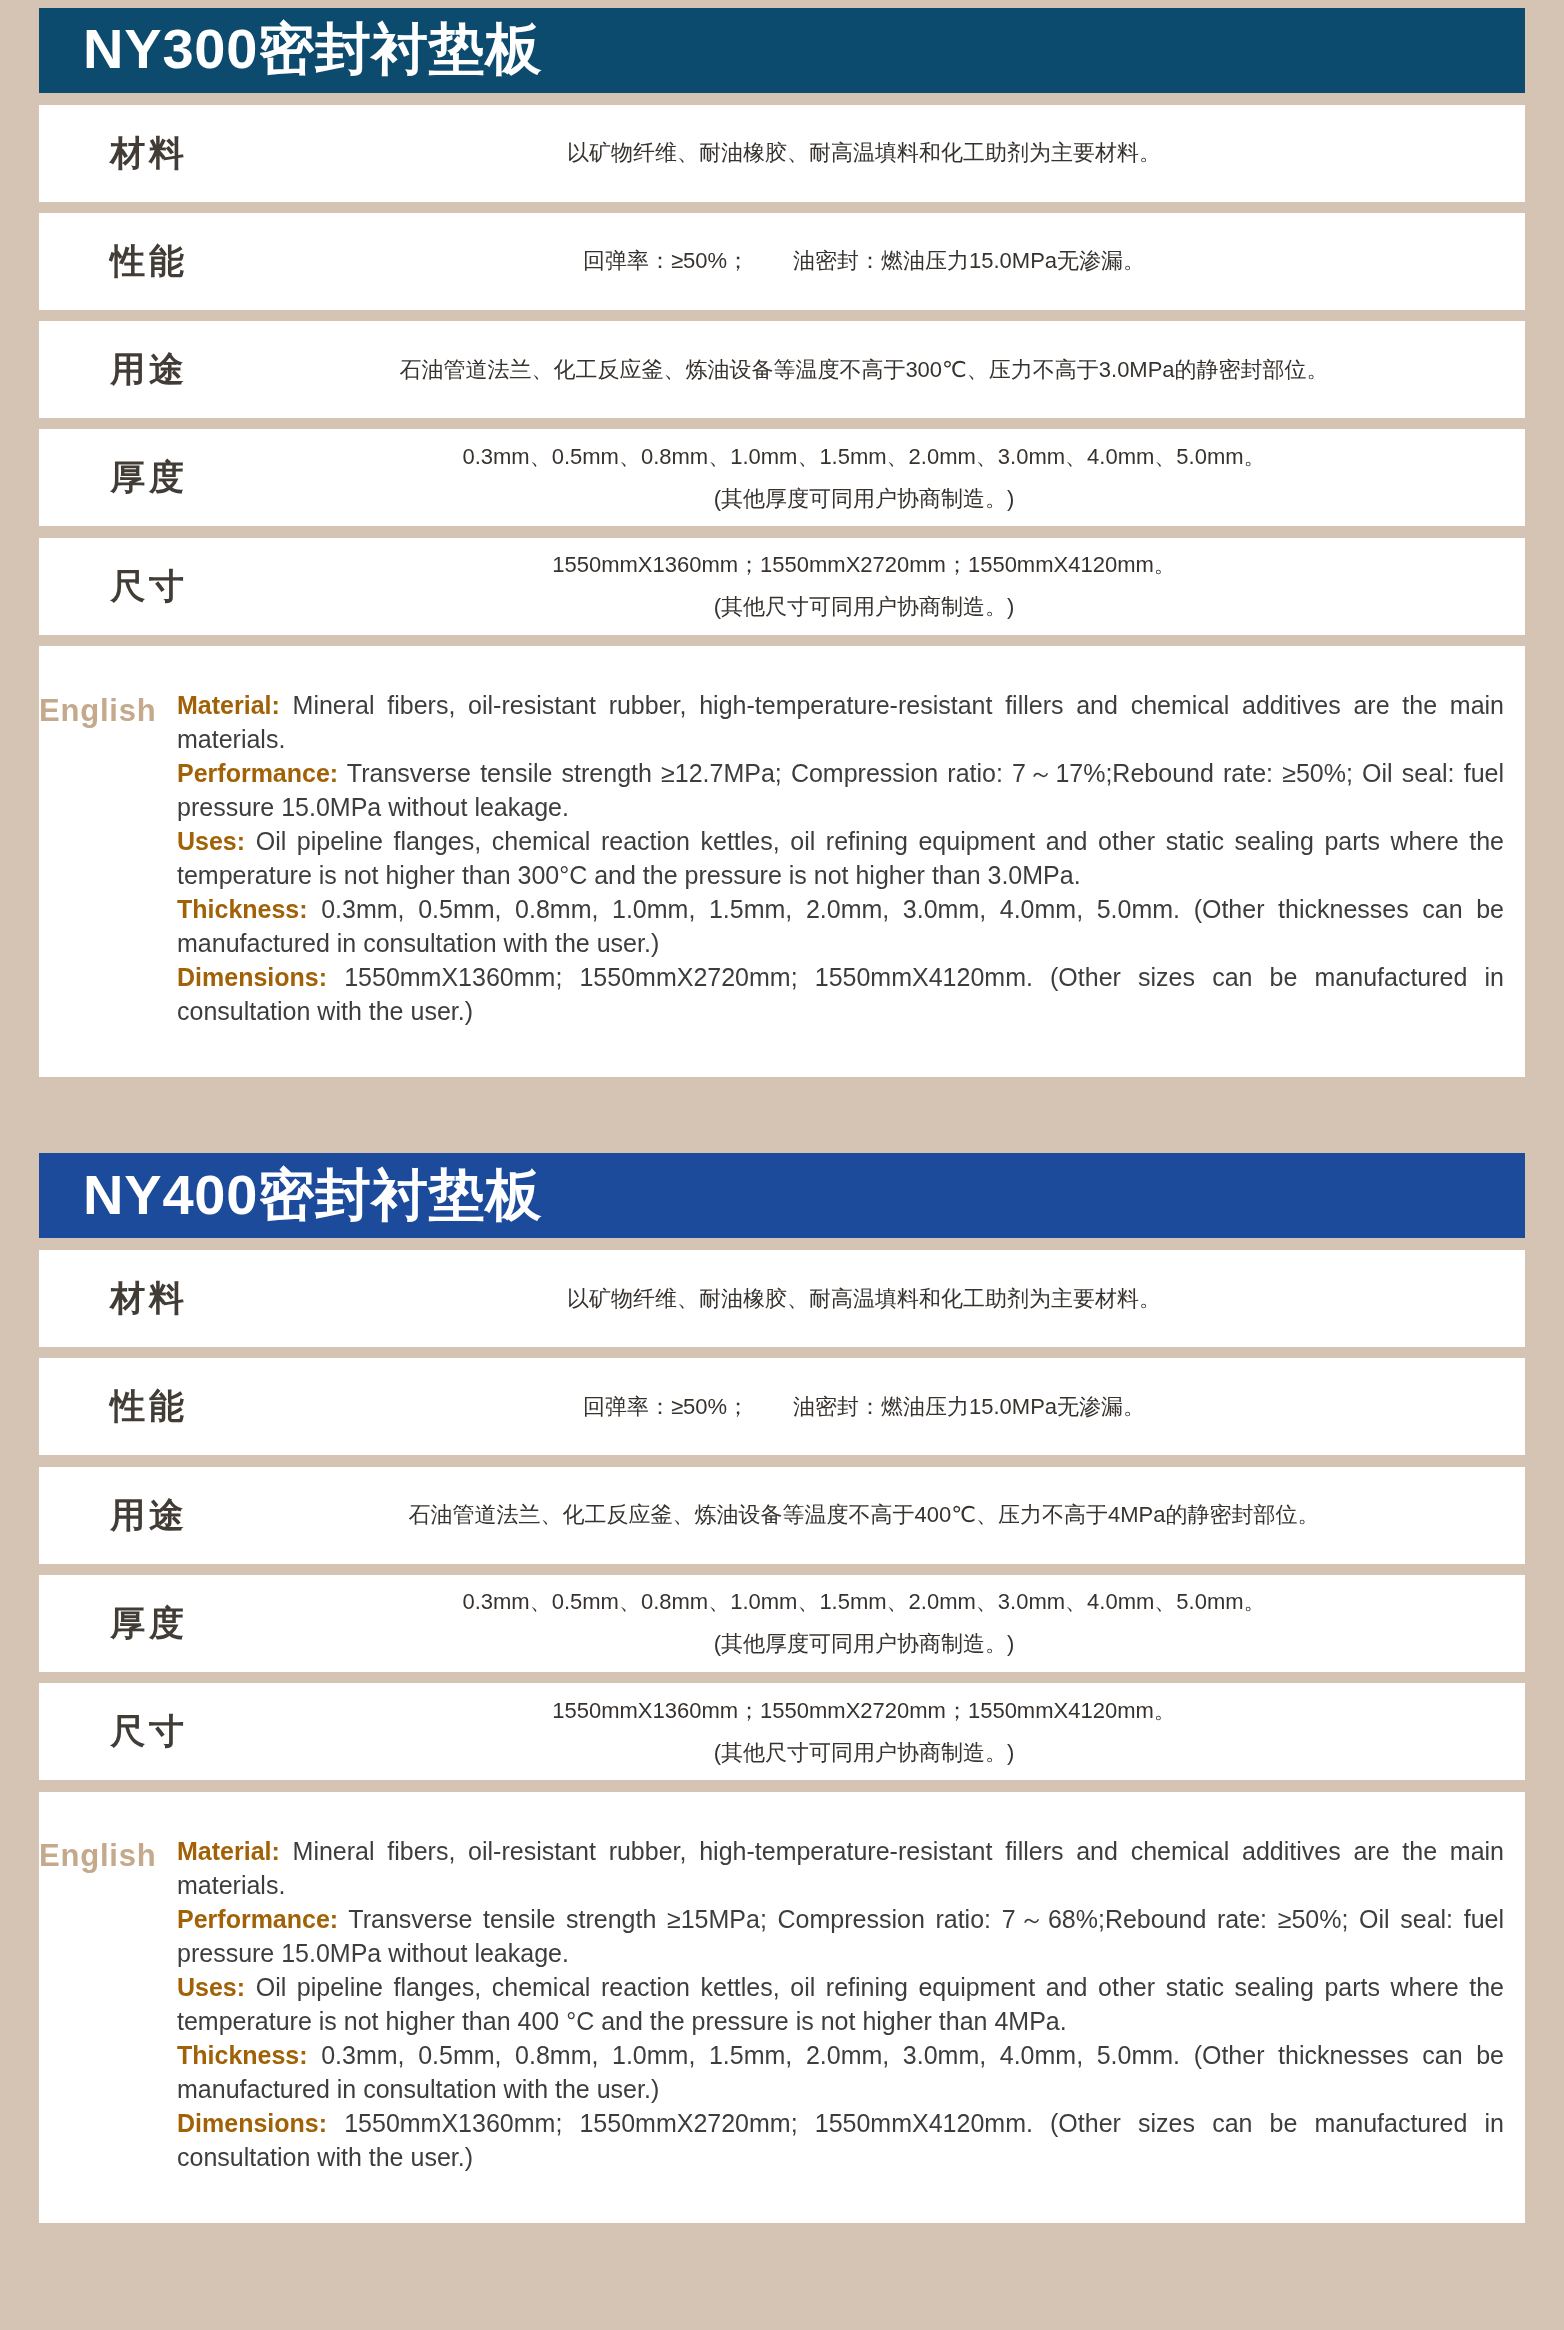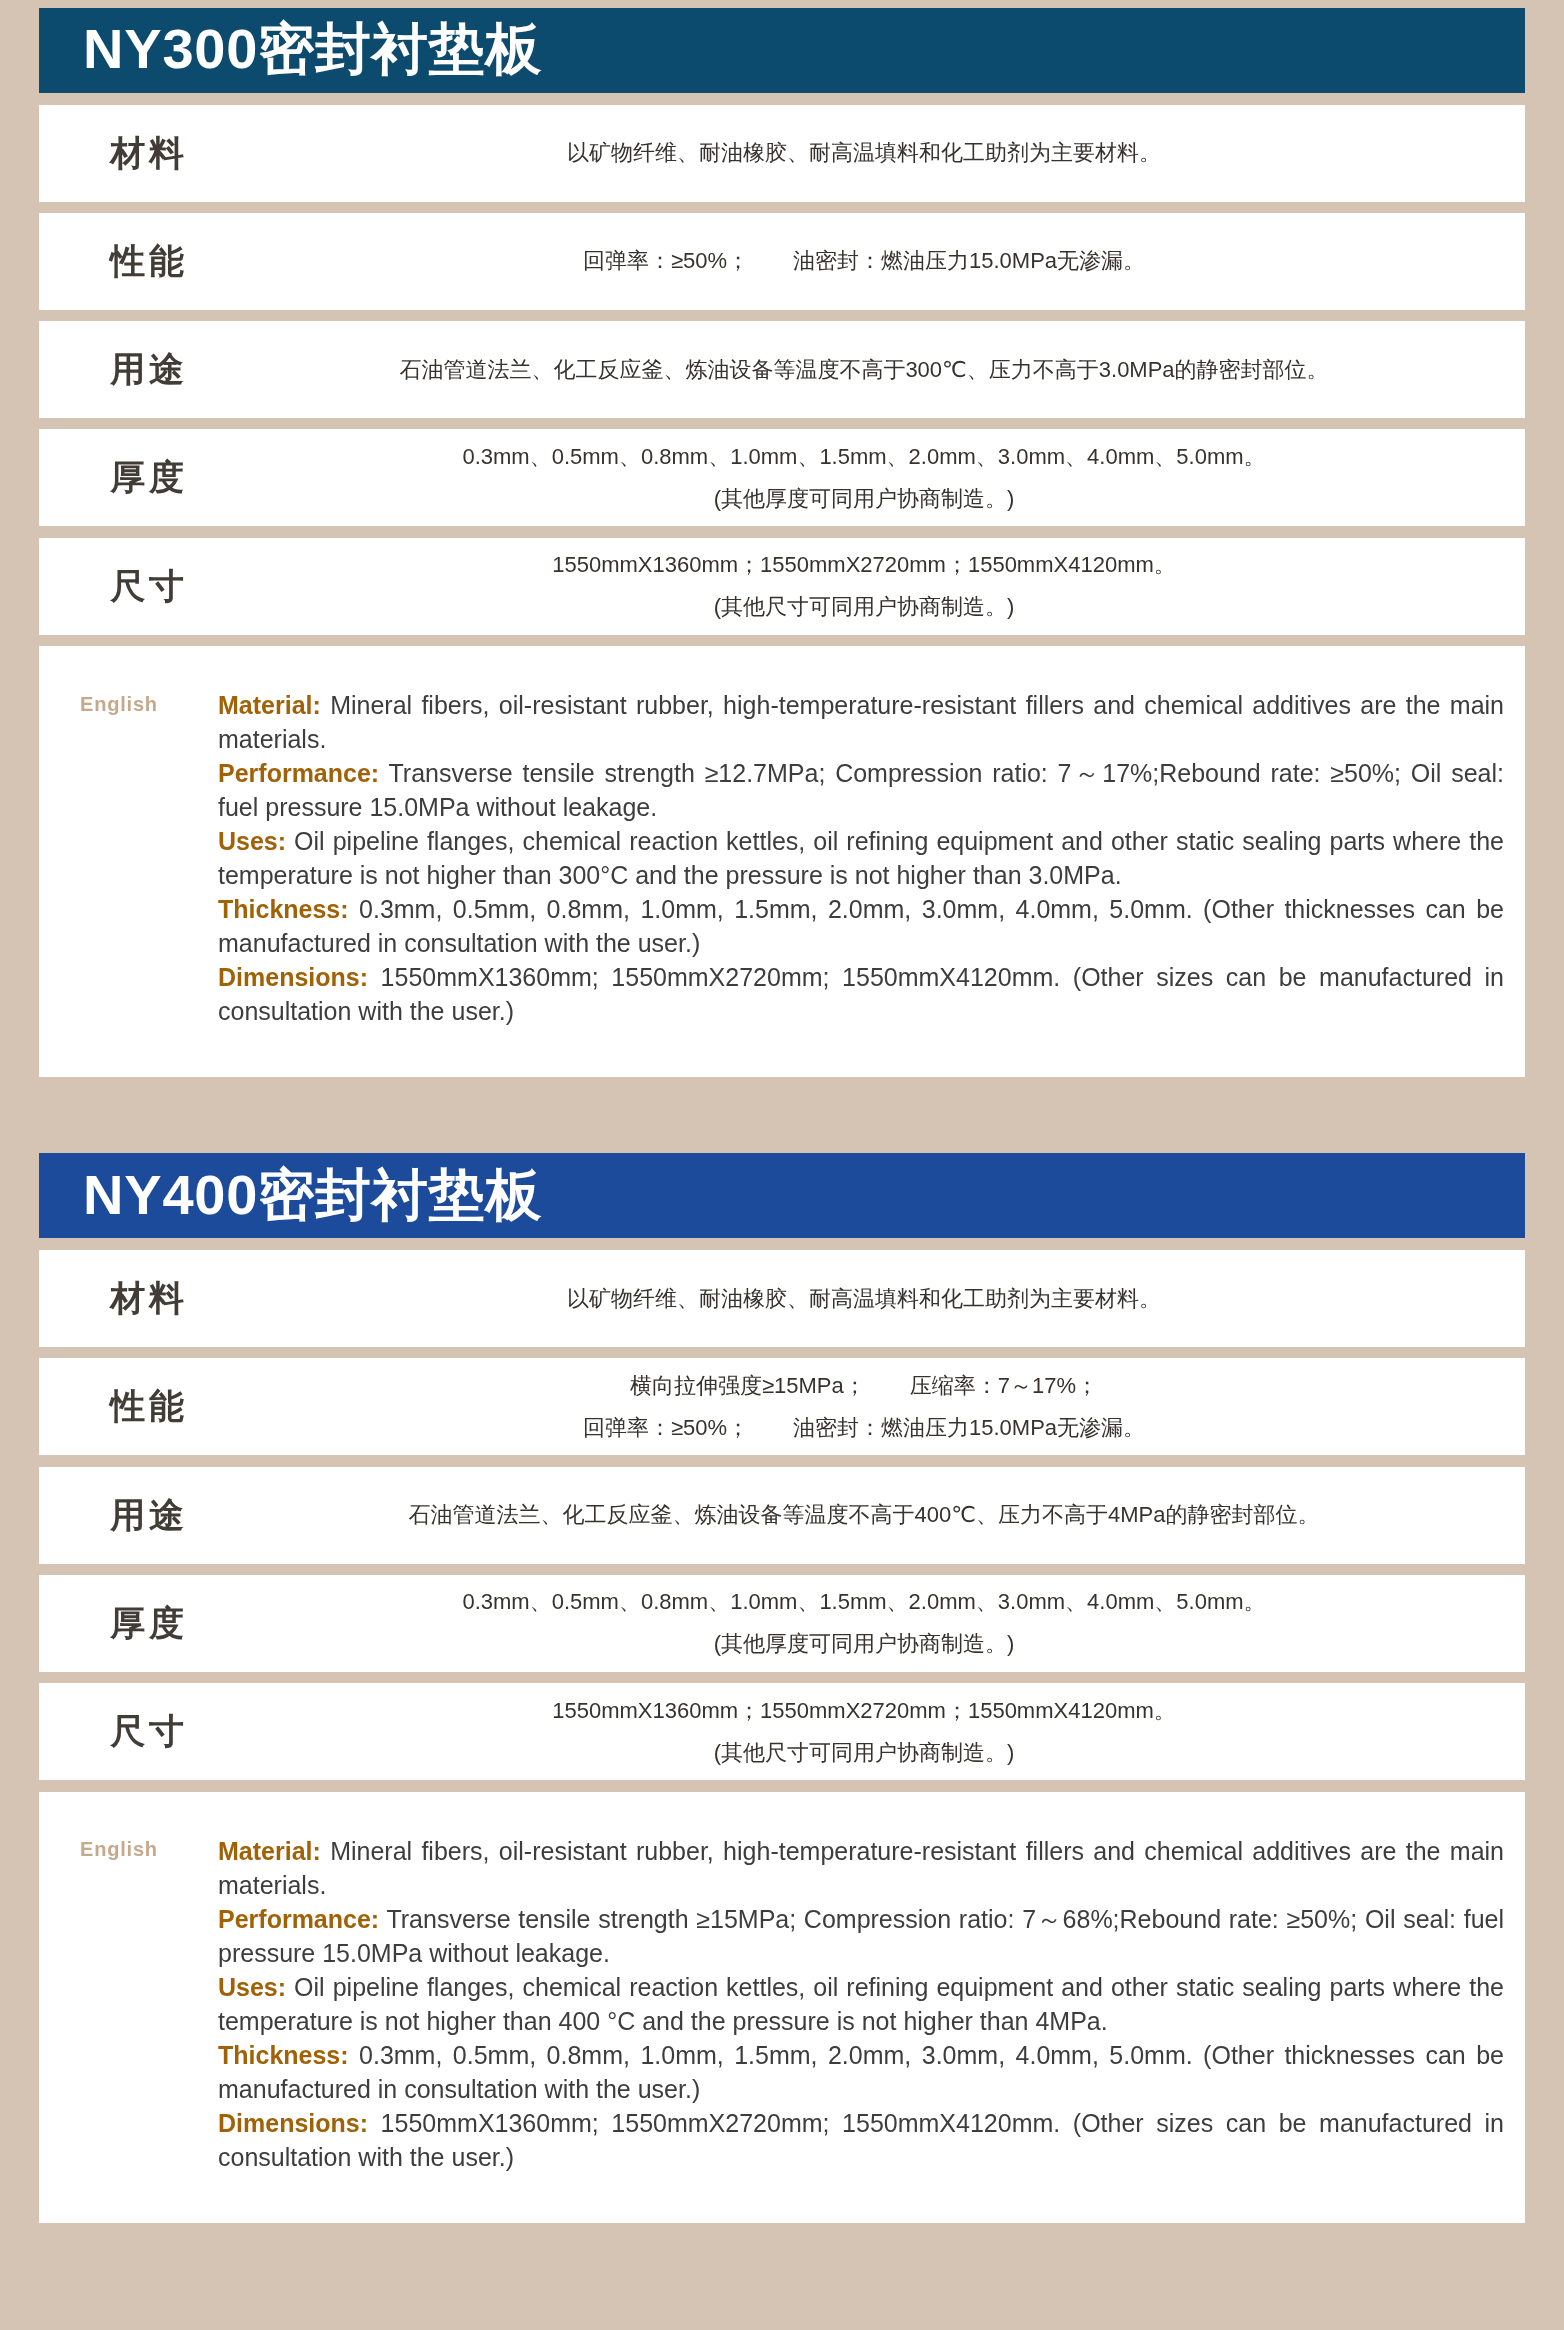--- a/index.html
+++ b/index.html
@@ -64,23 +64,22 @@
 
   .english-block {
     background: #ffffff;
     display: flex;
     min-height: 431px;
     box-sizing: border-box;
     padding: 42px 21px 35px 0;
   }
   .english-label {
     flex: 0 0 138px;
-    padding-left: 41px;
     padding-top: 4.5px;
-    font-size: 20px;
+    font-size: 31px;
     font-weight: bold;
     color: #c5a98c;
     letter-spacing: 0.8px;
   }
   .english-paragraphs { flex: 1 1 auto; }
   .eng-para {
     margin: 0;
     font-size: 25px;
     line-height: 34px;
     color: #3d3d3d;
@@ -144,21 +143,21 @@
       <h1 class="section-title">NY400密封衬垫板</h1>
     </header>
     <div class="rows">
   <div class="spec-row">
     <div class="spec-label" style="color: rgb(66, 60, 55);">材料</div>
     <div class="spec-content"><div>以矿物纤维、耐油橡胶、耐高温填料和化工助剂为主要材料。</div></div>
   </div>
 
   <div class="spec-row">
     <div class="spec-label" style="color: rgb(66, 60, 55);">性能</div>
-    <div class="spec-content"><div>横向拉伸强度≥15MPa；　　压缩率：7～17%；</div><div>回弹率：≥50%；　　油密封：燃油压力15.0MPa无渗漏。</div></div>
+    <div class="spec-content"><div>回弹率：≥50%；　　油密封：燃油压力15.0MPa无渗漏。</div></div>
   </div>
 
   <div class="spec-row">
     <div class="spec-label" style="color: rgb(66, 60, 55);">用途</div>
     <div class="spec-content"><div>石油管道法兰、化工反应釜、炼油设备等温度不高于400℃、压力不高于4MPa的静密封部位。</div></div>
   </div>
 
   <div class="spec-row">
     <div class="spec-label" style="color: rgb(66, 60, 55);">厚度</div>
     <div class="spec-content"><div>0.3mm、0.5mm、0.8mm、1.0mm、1.5mm、2.0mm、3.0mm、4.0mm、5.0mm。</div><div>(其他厚度可同用户协商制造。)</div></div>

